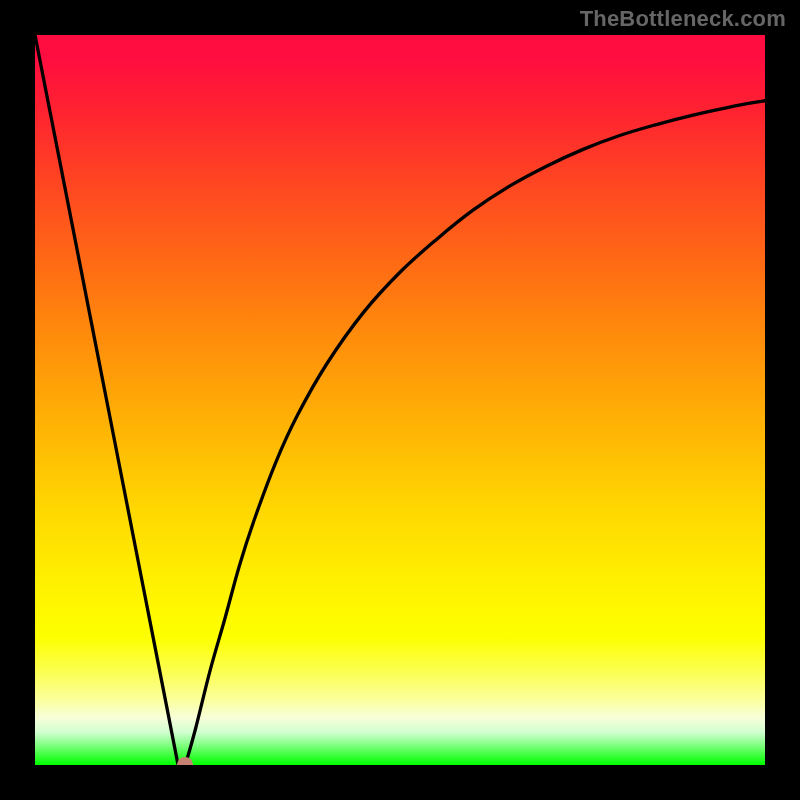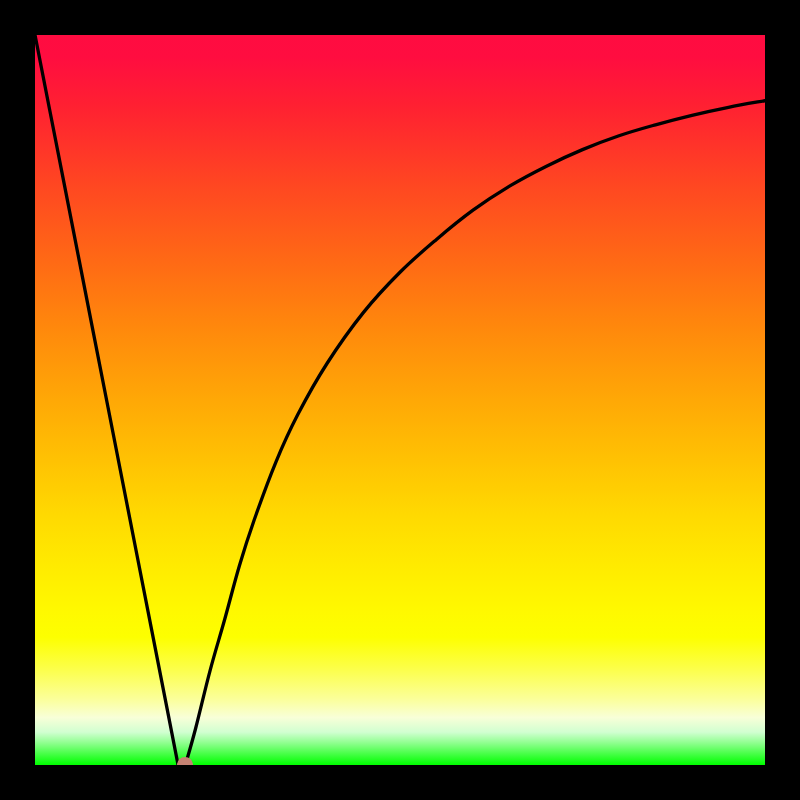--- a/index.html
+++ b/index.html
@@ -81,13 +81,14 @@
             <stop offset="100%" stop-color="#00fe00"></stop>
           </linearGradient>
       </defs>
       <rect x="0" y="0" width="730" height="730" fill="url(#bg-grad)"></rect>
     </svg>
     <svg class="curve-svg" viewBox="0 0 730 730" preserveAspectRatio="none">
       <path id="curve-path" fill="none" stroke="#000000" stroke-width="3.3" stroke-linejoin="round" stroke-linecap="round" d="M 0 0 L 14.6 74.46000000000004 L 29.2 148.92000000000007 L 43.8 223.37999999999994 L 58.4 297.8399999999999 L 73 372.3 L 87.6 446.76000000000005 L 102.2 521.22 L 116.8 595.6800000000001 L 131.4 670.14 L 143.08 730 L 150.38000000000002 730 C 152.2196 723.43 156.1324 710.582 160.6 693.5 C 165.0676 676.418 169.944 654.8100000000001 175.2 635.1 C 180.456 615.39 184.544 602.7902 189.8 584 C 195.056 565.2098 199.144 548.4490000000001 204.4 530.71 C 209.656 512.971 212.43 504.1088 219 485.45 C 225.57 466.7912 233.016 446.103 240.9 427.05 C 248.78400000000002 407.997 253.602 397.33900000000006 262.8 379.6 C 271.998 361.861 280.174 346.89599999999996 292 328.49999999999994 C 303.826 310.1039999999999 315.36 293.825 328.5 277.4 C 341.64 260.97499999999997 351.86 250.38999999999993 365 237.24999999999994 C 378.14 224.10999999999996 388.36000000000007 215.56899999999996 401.50000000000006 204.39999999999998 C 414.64000000000004 193.231 424.86 184.79220000000004 438 175.20000000000005 C 451.14 165.60780000000005 461.36 158.994 474.5 151.11 C 487.64 143.22600000000003 497.85999999999996 137.97000000000008 510.99999999999994 131.4000000000001 C 524.14 124.8300000000001 534.36 120.12880000000003 547.5 114.61000000000001 C 560.64 109.0912 570.86 105.20760000000001 584 100.74000000000001 C 597.14 96.2724 607.36 93.46919999999997 620.5 89.78999999999996 C 633.64 86.11079999999995 643.86 83.45359999999994 657 80.29999999999995 C 670.14 77.14639999999997 680.36 74.8980000000001 693.5 72.2700000000001 C 706.64 69.6420000000001 723.43 66.88259999999997 730 65.69999999999993 "></path>
     </svg>
     <div id="marker" class="marker" style="left: 150.38px; top: 730px; width: 16px; height: 16px; background: rgb(197, 130, 114);"></div>
   </div>
+  <div class="attribution">TheBottleneck.com</div>
 </div>
 
 </body></html>

